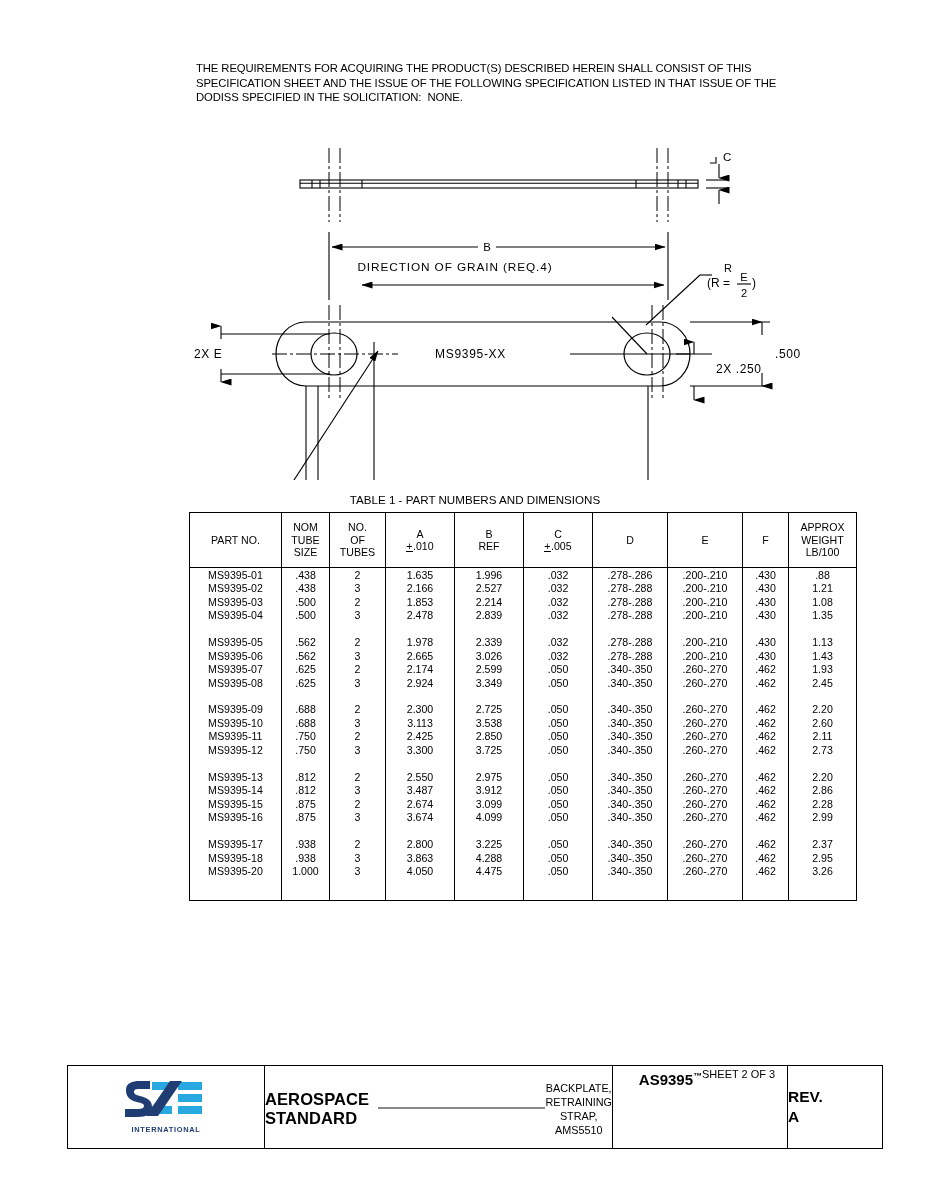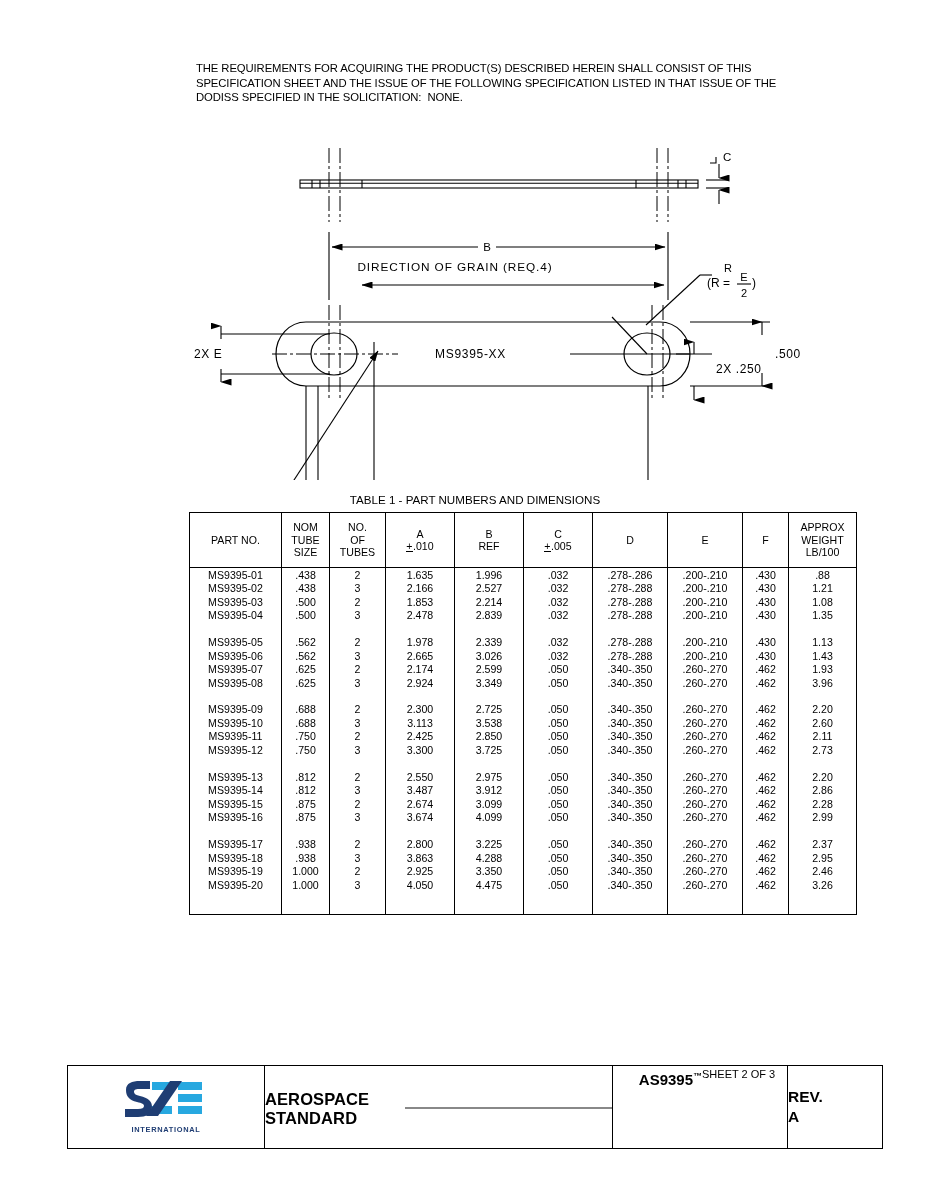--- a/index.html
+++ b/index.html
@@ -500,21 +500,21 @@
           <tr>
             <td class="partno">MS9395-08</td>
             <td>.625</td>
             <td>3</td>
             <td>2.924</td>
             <td>3.349</td>
             <td>.050</td>
             <td>.340-.350</td>
             <td>.260-.270</td>
             <td>.462</td>
-            <td>3.96</td>
+            <td>2.45</td>
           </tr>
           <tr class="spacer">
             <td>&nbsp;</td>
             <td>&nbsp;</td>
             <td>&nbsp;</td>
             <td>&nbsp;</td>
             <td>&nbsp;</td>
             <td>&nbsp;</td>
             <td>&nbsp;</td>
             <td>&nbsp;</td>
@@ -657,32 +657,20 @@
             <td class="partno">MS9395-18</td>
             <td>.938</td>
             <td>3</td>
             <td>3.863</td>
             <td>4.288</td>
             <td>.050</td>
             <td>.340-.350</td>
             <td>.260-.270</td>
             <td>.462</td>
             <td>2.95</td>
-          </tr>
-          <tr>
-            <td class="partno">MS9395-19</td>
-            <td>1.000</td>
-            <td>2</td>
-            <td>2.925</td>
-            <td>3.350</td>
-            <td>.050</td>
-            <td>.340-.350</td>
-            <td>.260-.270</td>
-            <td>.462</td>
-            <td>2.46</td>
           </tr>
           <tr>
             <td class="partno">MS9395-20</td>
             <td>1.000</td>
             <td>3</td>
             <td>4.050</td>
             <td>4.475</td>
             <td>.050</td>
             <td>.340-.350</td>
             <td>.260-.270</td>
@@ -722,20 +710,25 @@
                    C22,24 20,23 15,22 C7,20 4,16 4,10 Z" fill="#1f3d73"></path>
           <path d="M24,36 L48,1 L60,1 L36,36 Z" fill="#1f3d73"></path>
         </svg>
         <div class="sae-intl">INTERNATIONAL</div>
       </div>
     </div>
 
     <div id="tb-center">
       <div id="tb-std">AEROSPACE STANDARD</div>
       <div id="tb-rule"></div>
+      <div id="tb-sub">
+        <div>BACKPLATE,</div>
+        <div>RETRAINING STRAP,</div>
+        <div>AMS5510</div>
+      </div>
     </div>
 
     <div id="tb-doc">
       <div id="tb-doc-id"><span>AS9395</span><sup>™</sup></div>
       <div id="tb-doc-sheet">SHEET 2 OF 3</div>
     </div>
 
     <div id="tb-rev">
       <div id="tb-rev-label">REV.</div>
       <div id="tb-rev-value">A</div>

